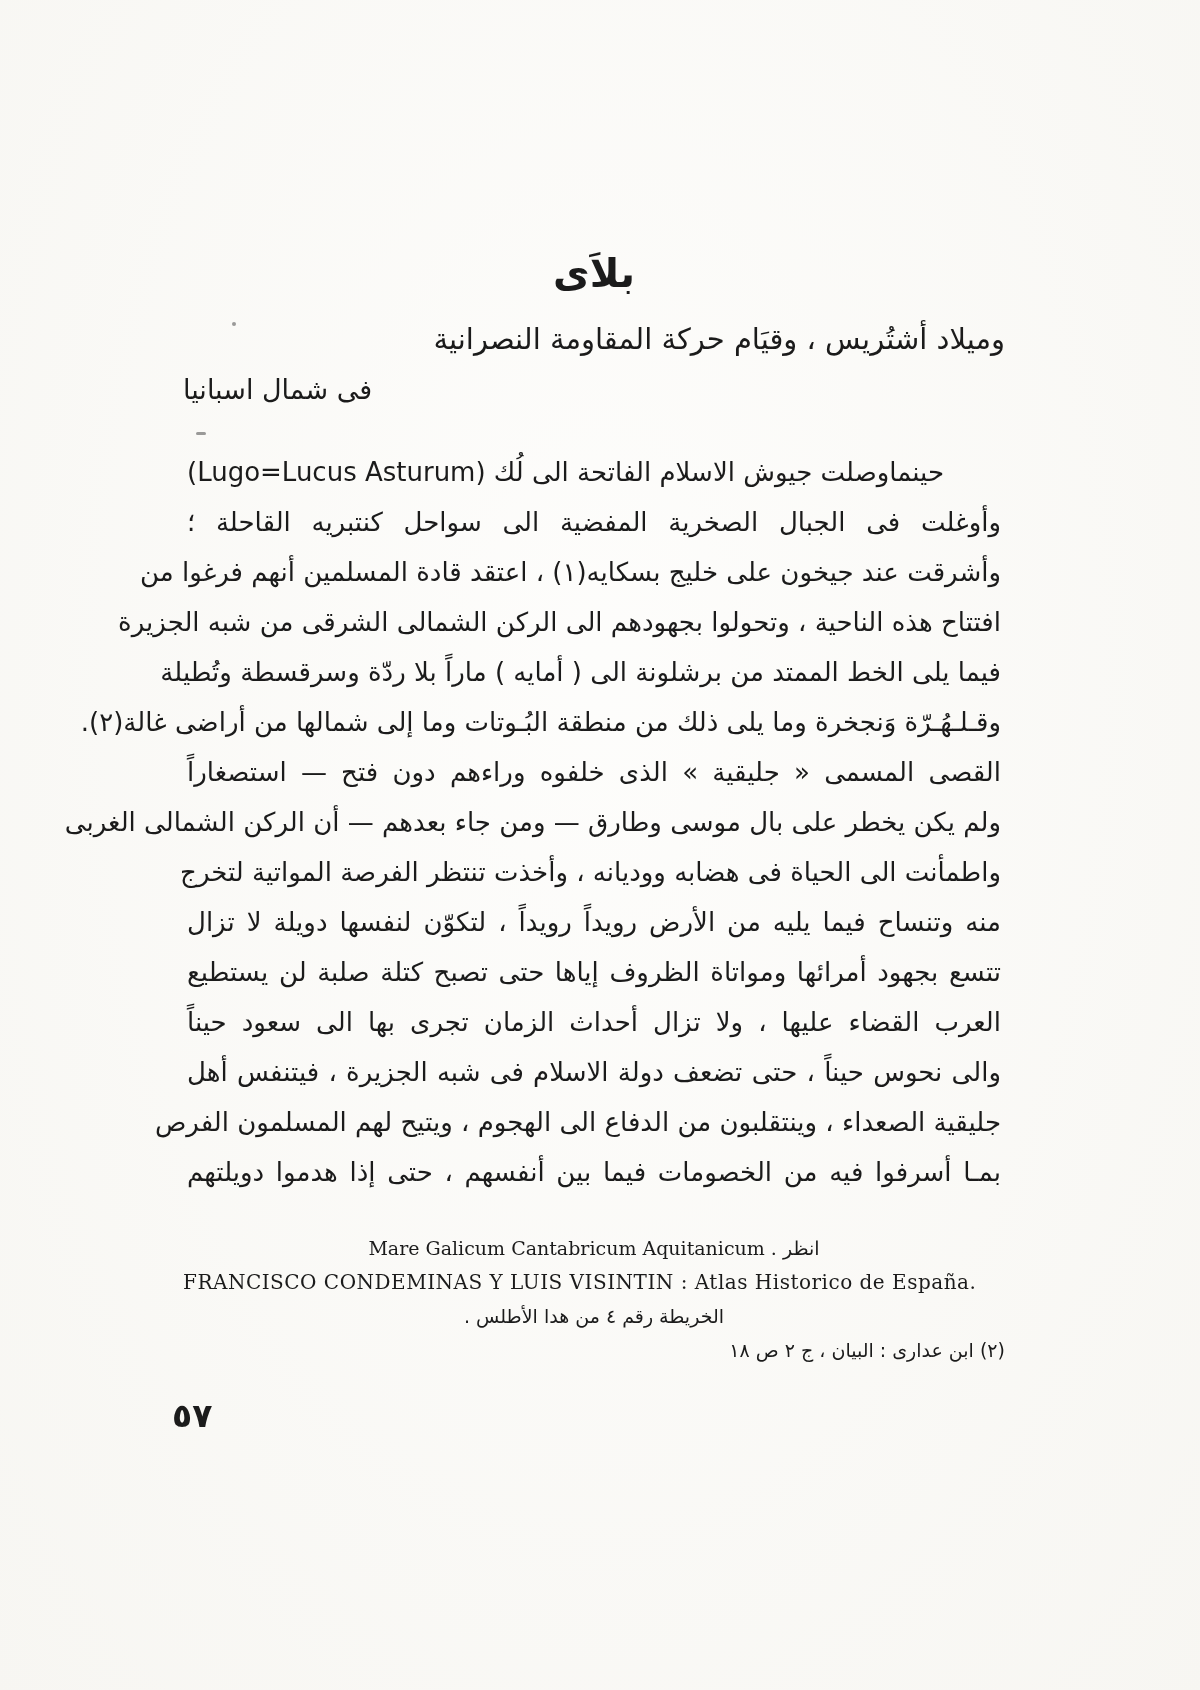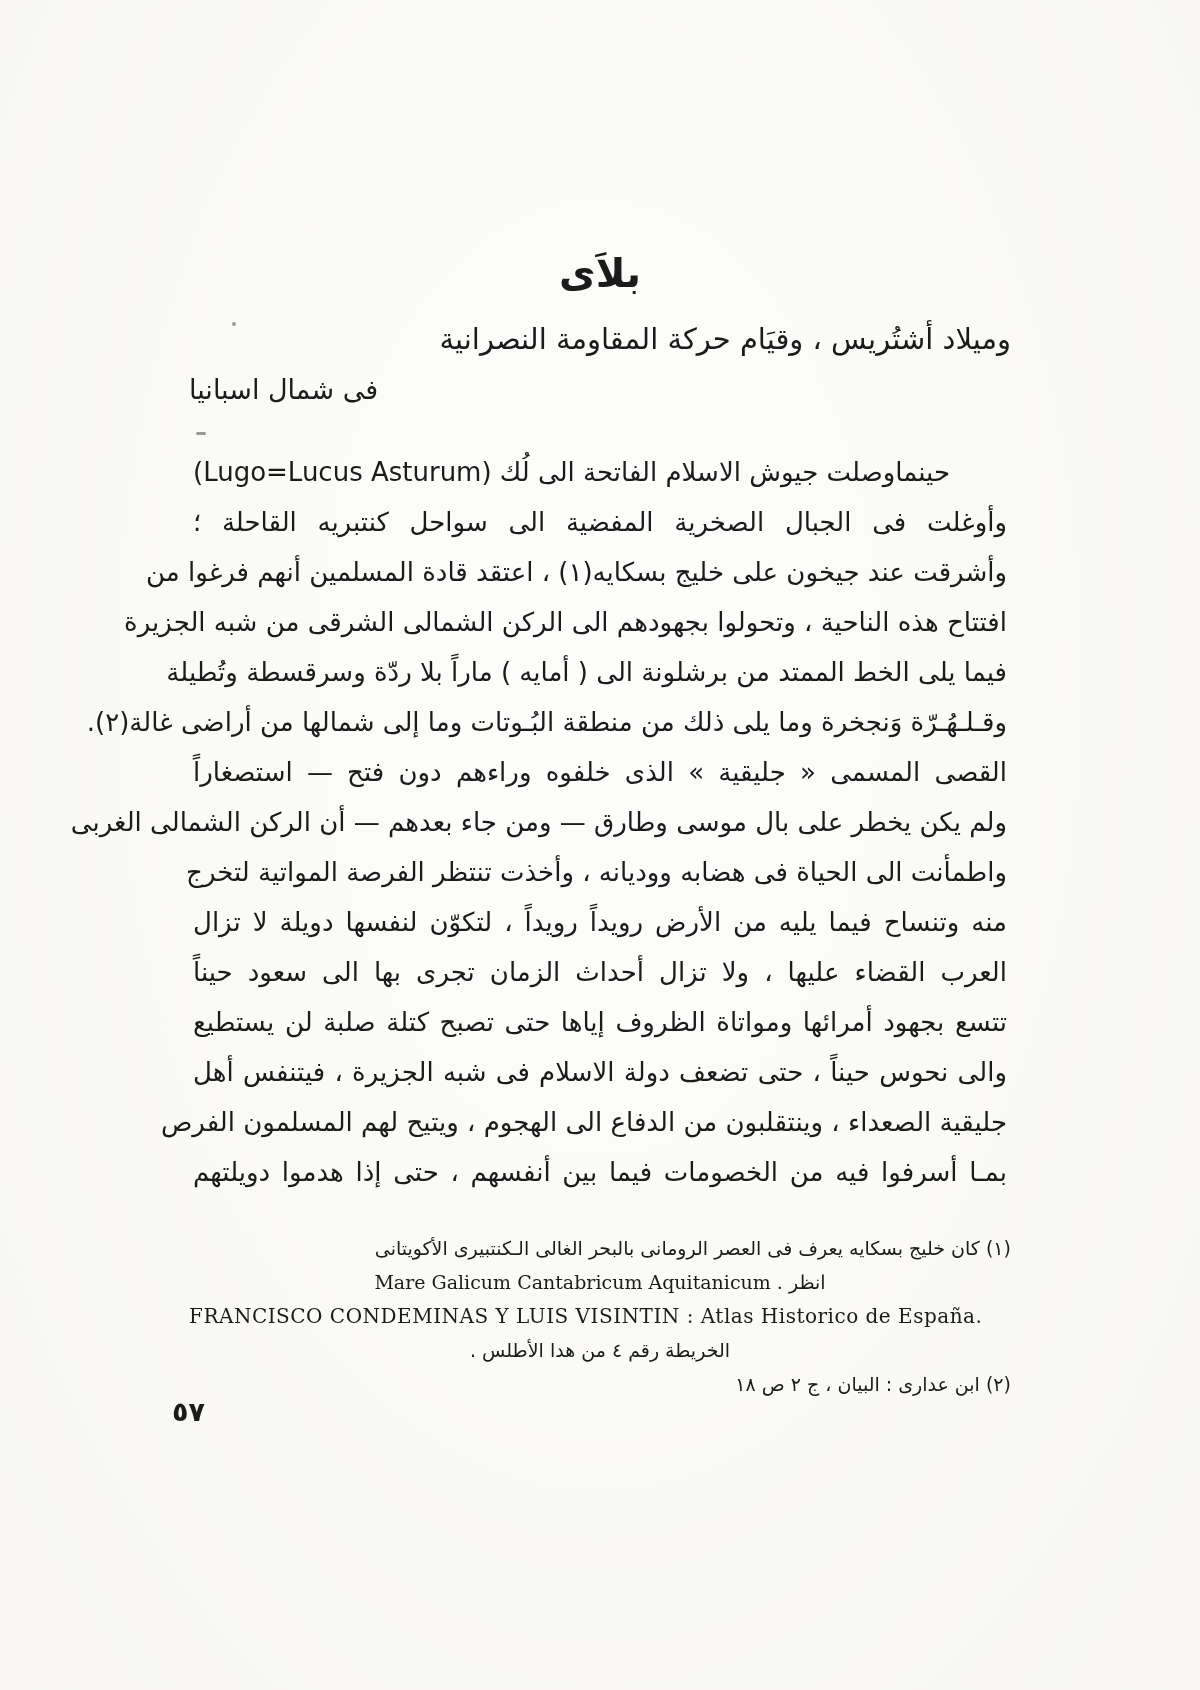--- a/index.html
+++ b/index.html
@@ -18,21 +18,21 @@
     position: relative;
     width: 1200px;
     height: 1690px;
     background:
       radial-gradient(ellipse at 50% 40%, rgba(255,255,255,0.6), rgba(0,0,0,0.015)),
       #fbfaf6;
   }
   .content {
     position: absolute;
     top: 250px;
-    right: 189px;
+    right: 195px;
     width: 822px;
     direction: rtl;
   }
   .title {
     text-align: center;
     font-size: 40px;
     font-weight: bold;
     letter-spacing: 1px;
     margin: 0 0 26px 0;
   }
@@ -87,21 +87,21 @@
   .fn-latin-author .book-title {
   }
   .fn-map {
     text-align: center;
     direction: rtl;
   }
   .page-number {
     position: absolute;
     left: 172px;
     top: 1396px;
-    font-size: 27px;
+    font-size: 33px;
     font-weight: bold;
     direction: rtl;
   }
   .scan-dot {
     position: absolute;
     background: #4a4a4a;
     border-radius: 50%;
     opacity: 0.55;
   }
   .dot-a { left: 232px; top: 322px; width: 4px; height: 4px; }
@@ -126,29 +126,28 @@
       <p class="first">حينماوصلت جيوش الاسلام الفاتحة الى لُك (Lugo=Lucus Asturum)</p>
       <p>وأوغلت فى الجبال الصخرية المفضية الى سواحل كنتبريه القاحلة ؛</p>
       <p>وأشرقت عند جيخون على خليج بسكايه(١) ، اعتقد قادة المسلمين أنهم فرغوا من</p>
       <p>افتتاح هذه الناحية ، وتحولوا بجهودهم الى الركن الشمالى الشرقى من شبه الجزيرة</p>
       <p>فيما يلى الخط الممتد من برشلونة الى ( أمايه ) ماراً بلا ردّة وسرقسطة وتُطيلة</p>
       <p>وقـلـهُـرّة وَنجخرة وما يلى ذلك من منطقة البُـوتات وما إلى شمالها من أراضى غالة(٢).</p>
       <p>القصى المسمى « جليقية » الذى خلفوه وراءهم دون فتح — استصغاراً</p>
       <p>ولم يكن يخطر على بال موسى وطارق — ومن جاء بعدهم — أن الركن الشمالى الغربى</p>
       <p>واطمأنت الى الحياة فى هضابه ووديانه ، وأخذت تنتظر الفرصة المواتية لتخرج</p>
       <p>منه وتنساح فيما يليه من الأرض رويداً رويداً ، لتكوّن لنفسها دويلة لا تزال</p>
+      <p>تتسع بجهود أمرائها ومواتاة الظروف إياها حتى تصبح كتلة صلبة لن يستطيع</p>
       <p>العرب القضاء عليها ، ولا تزال أحداث الزمان تجرى بها الى سعود حيناً</p>
-      <p>تتسع بجهود أمرائها ومواتاة الظروف إياها حتى تصبح كتلة صلبة لن يستطيع</p>
       <p>والى نحوس حيناً ، حتى تضعف دولة الاسلام فى شبه الجزيرة ، فيتنفس أهل</p>
       <p>جليقية الصعداء ، وينتقلبون من الدفاع الى الهجوم ، ويتيح لهم المسلمون الفرص</p>
       <p>بمـا أسرفوا فيه من الخصومات فيما بين أنفسهم ، حتى إذا هدموا دويلتهم</p>
     </div>
 
     <div class="footnotes">
-      <p class="fn-rtl">(١) كان خليج بسكايه يعرف فى العصر الرومانى بالبحر الغالى الـكنتبيرى الأكويتانى</p>
       <p class="fn-latin-ref">انظر . Mare Galicum Cantabricum Aquitanicum</p>
       <p class="fn-latin-author"><span>FRANCISCO CONDEMINAS Y LUIS VISINTIN :</span><span class="book-title"> Atlas Historico de España.</span></p>
       <p class="fn-map">الخريطة رقم ٤ من هدا الأطلس .</p>
       <p class="fn-rtl">(٢) ابن عدارى : البيان ، ج ٢ ص ١٨</p>
     </div>
 
   </div>
 
   <div class="page-number">٥٧</div>
 

